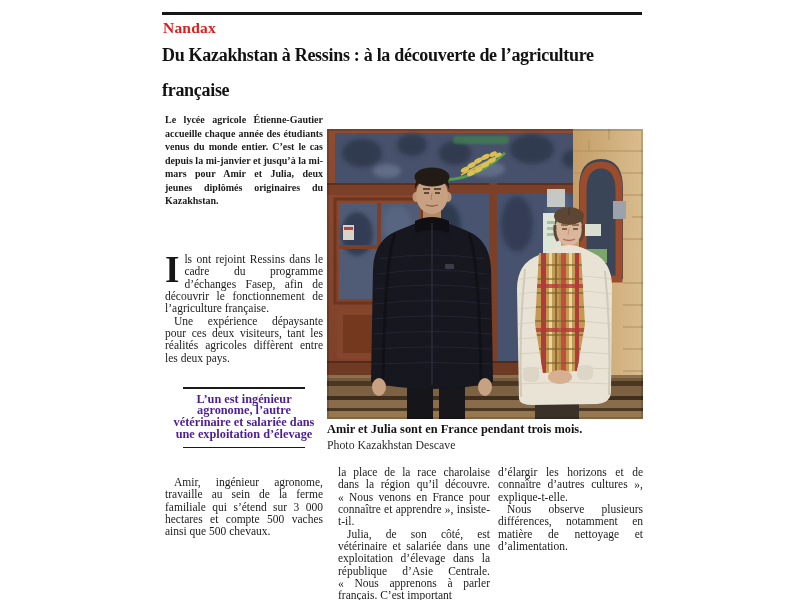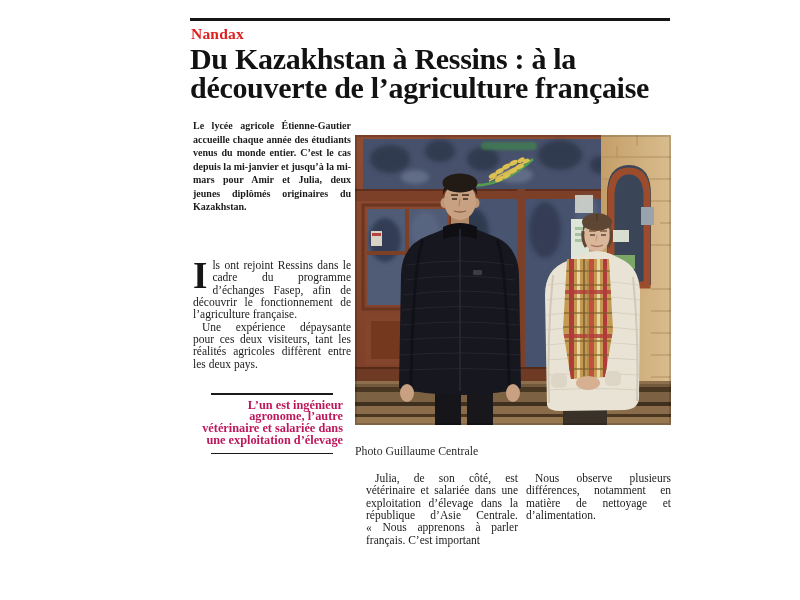--- a/index.html
+++ b/index.html
@@ -1,32 +1,32 @@
 <!DOCTYPE html>
 <html lang="fr"><head>
 <meta charset="utf-8">
 <style>
   html,body{margin:0;padding:0;background:#ffffff;}
   body{width:800px;height:600px;position:relative;overflow:hidden;
        font-family:"Liberation Serif","DejaVu Serif",serif;color:#1b1b1b;}
-  .page{position:absolute;left:160px;top:18px;width:486px;height:456px;margin-left:28px;}
+  .page{position:absolute;left:160px;top:12px;width:486px;height:456px;}
   .top-rule{position:absolute;left:2px;top:0;width:480px;height:2.5px;background:#161616;}
   .kicker{position:absolute;left:3px;top:7px;font-size:15.5px;font-weight:bold;color:#e01e1e;letter-spacing:.2px;}
   .headline{position:absolute;left:2px;top:26px;width:482px;margin:0;
-            font-size:30px;line-height:29px;font-weight:bold;color:#121212;letter-spacing:-0.3px;}
+            font-size:18px;line-height:35px;font-weight:bold;color:#121212;letter-spacing:-0.3px;}
   .lead{position:absolute;left:5px;top:101px;width:158px;
         font-size:10px;line-height:13.5px;font-weight:bold;text-align:justify;hyphens:auto;}
   .colcopy{text-align:justify;font-size:11.5px;line-height:12.35px;hyphens:auto;}
   .colcopy p{margin:0;}
   .colcopy p.indent{text-indent:9px;font-family:Liberation Serif, serif;}
   .body-left-top{position:absolute;left:5px;top:241px;width:158px;height:133px;overflow:hidden;}
   .dropcap{float:left;font-size:37px;line-height:31px;font-weight:bold;margin:1px 5px 0 0;color:#161616;}
   .pullquote-block{position:absolute;left:5px;top:375px;width:158px;}
   .pq-rule{width:122px;height:1.6px;background:#1a1a1a;margin:0 auto;}
-  .pq-text{font-weight:bold;font-size:12.3px;line-height:11.8px;text-align:right;padding:5px 8px 6px;color:#be185d;}
+  .pq-text{font-weight:bold;font-size:12.3px;line-height:11.8px;text-align:center;padding:5px 8px 6px;color:#4c1d95;}
   .body-left-bottom{position:absolute;left:5px;top:464px;width:158px;height:129px;overflow:hidden;}
   .photo-frame{position:absolute;left:167px;top:117px;width:316px;height:290px;overflow:hidden;background:#8a4a30;}
   .caption{position:absolute;left:167px;top:410px;width:316px;font-weight:bold;font-size:12.4px;color:#141414;}
   .credit{position:absolute;left:167px;top:426px;width:316px;font-size:11.8px;color:#2b2b2b;}
   .col-mid{position:absolute;left:178px;top:454px;width:152px;height:139px;overflow:hidden;}
   .col-right{position:absolute;left:338px;top:454px;width:145px;height:139px;overflow:hidden;}
   .bottom-rule{position:absolute;left:2px;top:593px;width:480px;height:2px;background:#3c3c3c;}
 </style>
 </head>
 <body>
@@ -43,20 +43,21 @@
     <p class="indent">Une expérience dépaysante pour ces deux visiteurs, tant les réalités agricoles diffèrent entre les deux pays.</p>
   </div>
 
   <div class="pullquote-block">
     <div class="pq-rule"></div>
     <div class="pq-text">L’un est ingénieur agronome, l’autre vétérinaire et salariée dans une exploitation d’élevage</div>
     <div class="pq-rule"></div>
   </div>
 
   <div class="body-left-bottom colcopy">
+    <p class="indent">Amir, ingénieur agronome, travaille au sein de la ferme familiale qui s’étend sur 3&nbsp;000 hectares et compte 500 vaches ainsi que 500 chevaux.</p>
   </div>
 
   <div class="photo-frame">
     <svg width="316" height="290" viewBox="0 0 316 290" xmlns="http://www.w3.org/2000/svg">
       <defs>
         <filter id="b2" x="-40%" y="-40%" width="180%" height="180%">
             <feGaussianBlur stdDeviation="2.2"></feGaussianBlur>
           </filter>
         <filter id="b1" x="-40%" y="-40%" width="180%" height="180%">
             <feGaussianBlur stdDeviation="1"></feGaussianBlur>
@@ -263,24 +264,27 @@
         <path d="M233,126 L233,242" stroke="#a07c3e" stroke-width="1"></path>
         <rect x="196" y="238" width="16" height="15" rx="5" fill="#ddd6c6"></rect>
         <rect x="250" y="236" width="16" height="15" rx="5" fill="#ddd6c6"></rect>
         <ellipse cx="233" cy="248" rx="12" ry="7" fill="#d6b090"></ellipse>
       </g>
 
       <rect x="1" y="1" width="314" height="288" fill="none" stroke="rgba(0,0,0,0.15)" stroke-width="2"></rect>
     </svg>
   </div>
 
-  <div class="credit">Photo Guillaume Centrale</div>
+  <div class="caption">Amir et Julia sont en France pendant trois mois.</div>
+  <div class="credit">Photo Kazakhstan Descave</div>
 
   <div class="col-mid colcopy">
+    <p>la place de la race charolaise dans la région qu’il découvre. «&nbsp;Nous venons en France pour connaître et apprendre&nbsp;», insiste-t-il.</p>
     <p class="indent">Julia, de son côté, est vétérinaire et salariée dans une exploitation d’élevage dans la république d’Asie Centrale. «&nbsp;Nous apprenons à parler français. C’est important</p>
   </div>
 
   <div class="col-right colcopy">
+    <p>d’élargir les horizons et de connaître d’autres cultures&nbsp;», explique-t-elle.</p>
     <p class="indent">Nous observe plusieurs différences, notamment en matière de nettoyage et d’alimentation.</p>
   </div>
 
   <div class="bottom-rule"></div>
 </div>
 
 </body></html>

